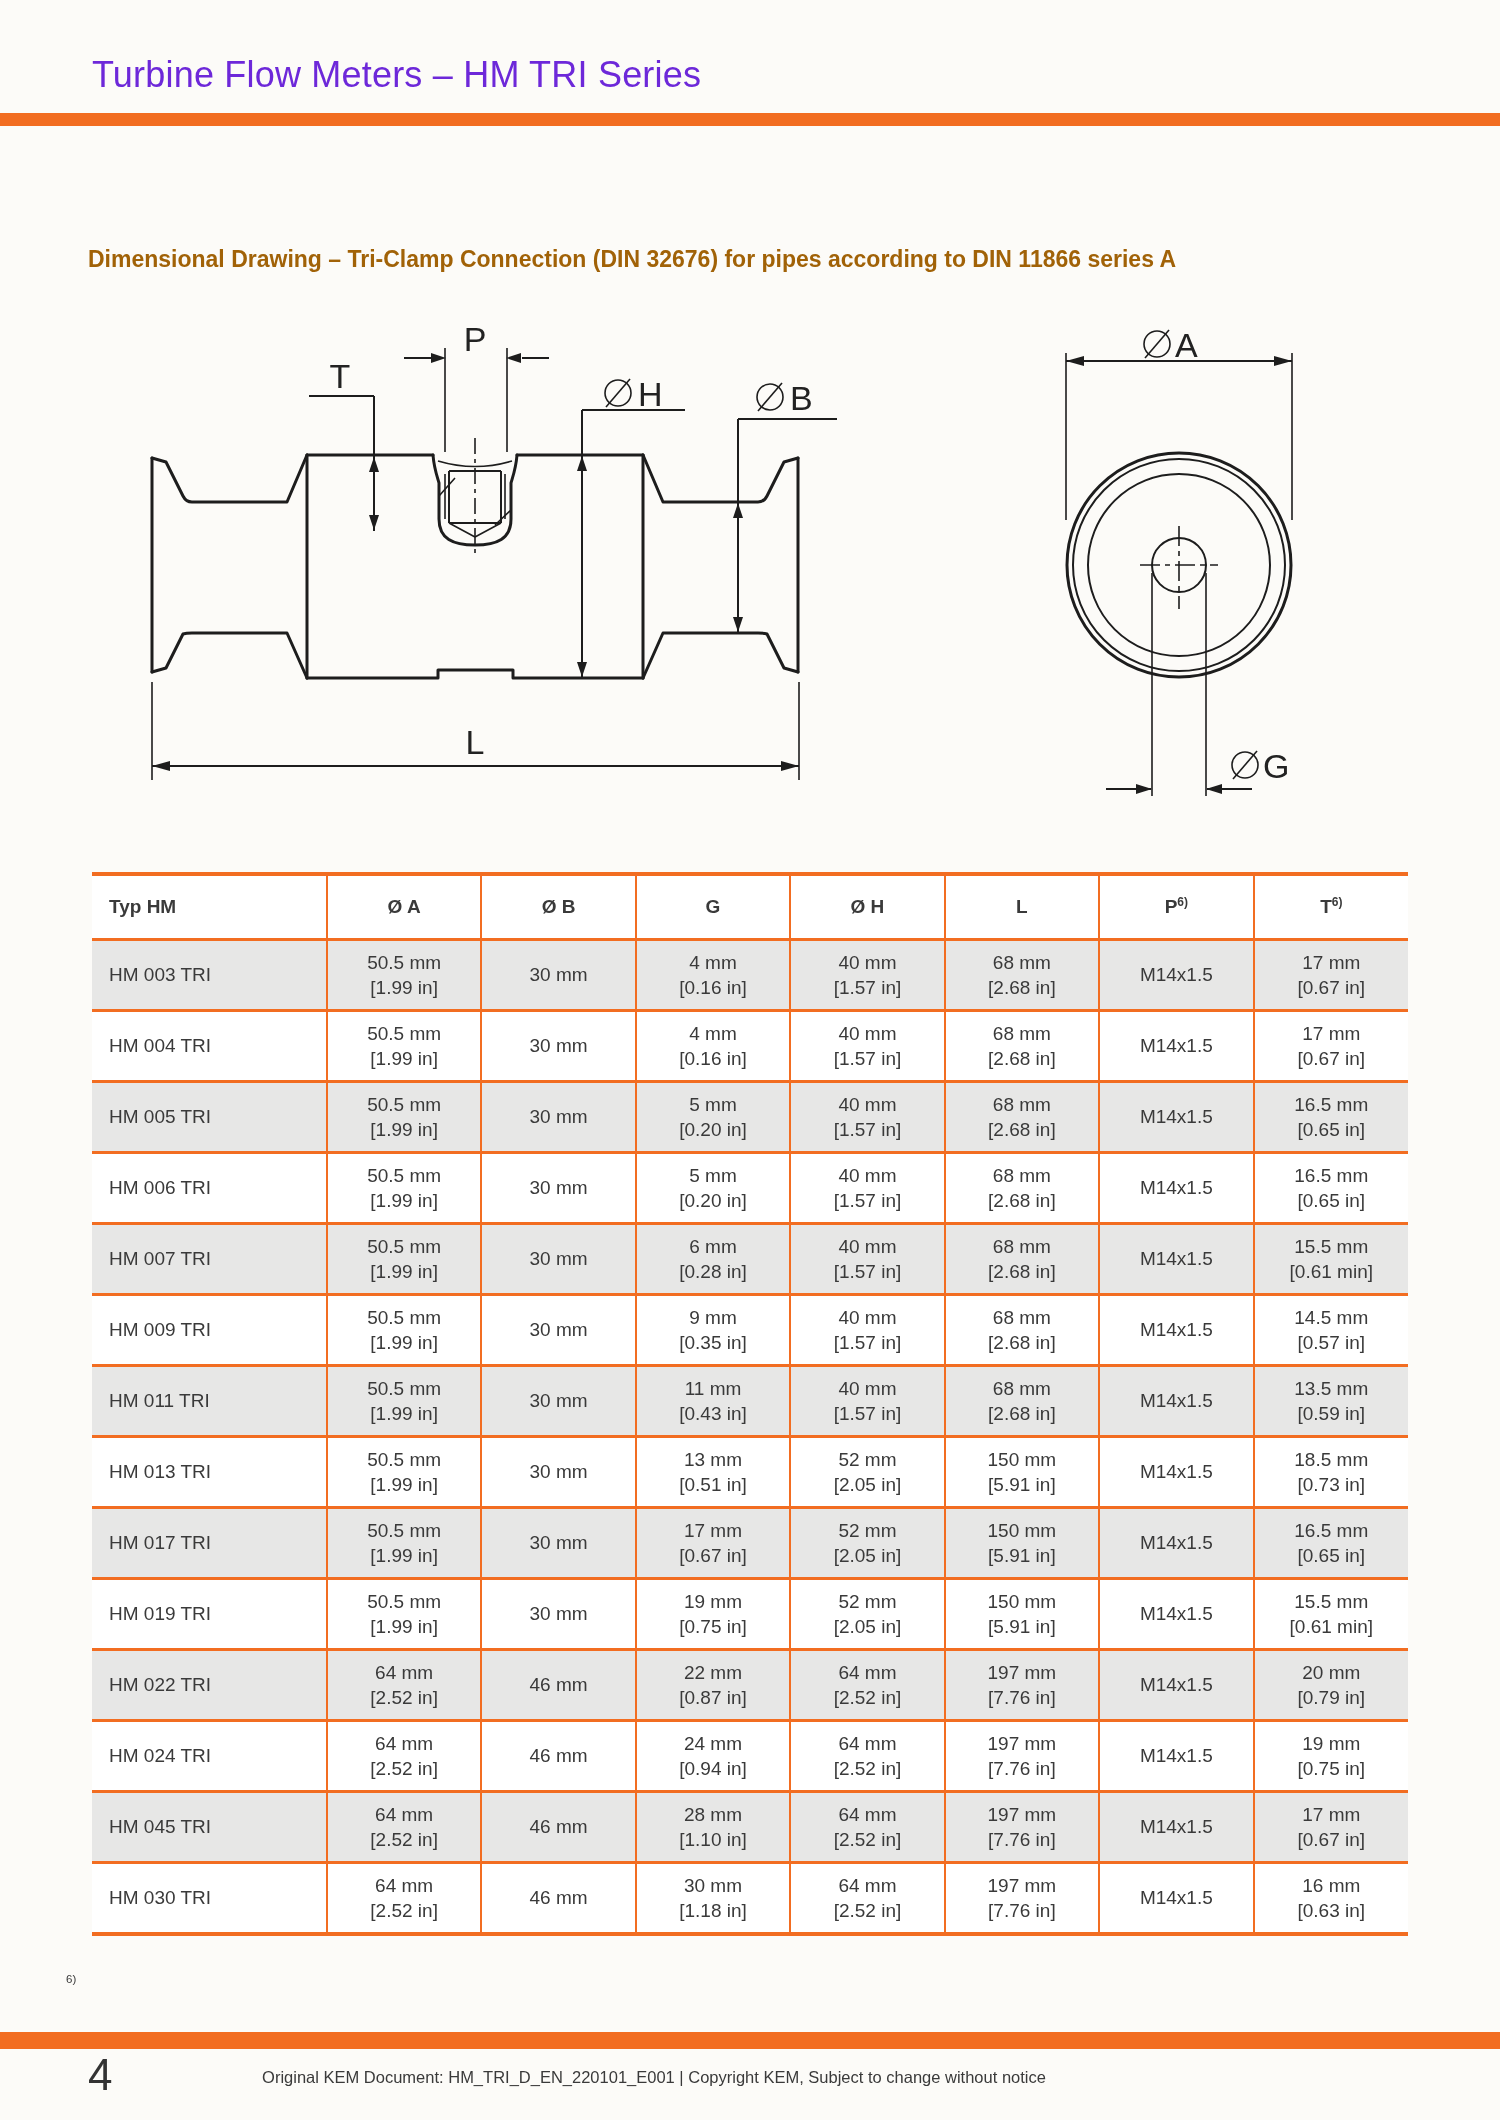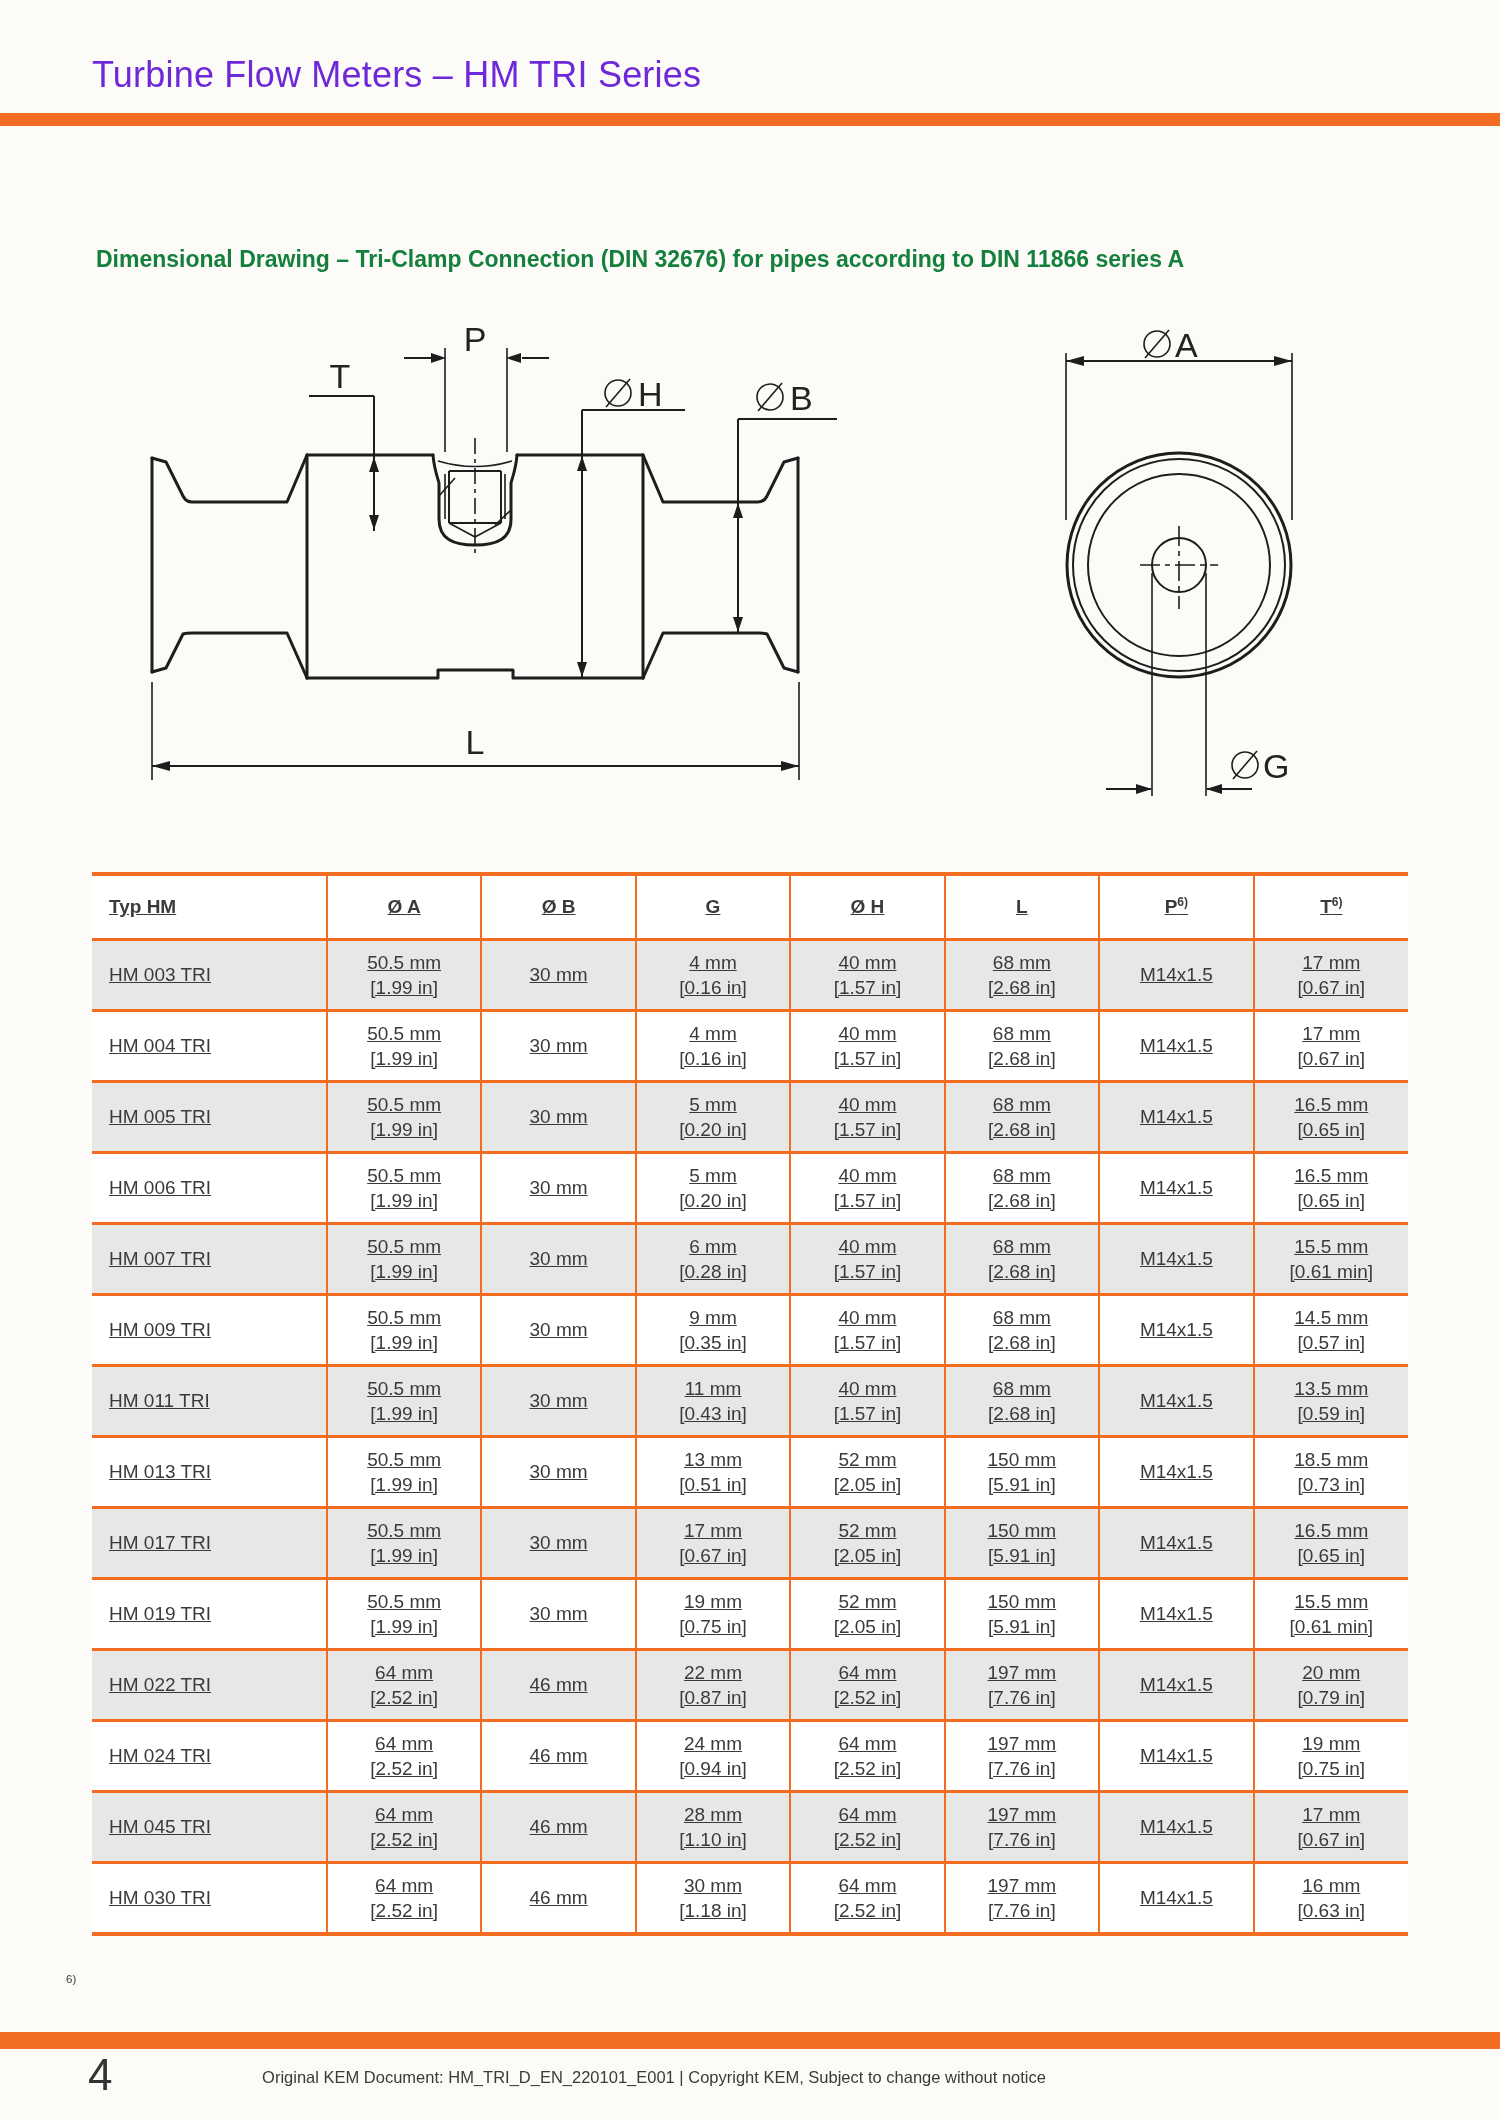--- a/index.html
+++ b/index.html
@@ -13,31 +13,31 @@
     width:1500px;height:2120px;position:relative;overflow:hidden;
     background:#FCFBF8;
     font-family:"Liberation Sans", sans-serif;color:var(--ink);
   }
   .page-title{
     position:absolute;left:92px;top:54px;font-size:36px;color:#6d28d9;
     letter-spacing:0.2px;white-space:nowrap;
   }
   .top-rule{position:absolute;left:0;top:113px;width:1500px;height:13px;background:var(--accent);}
   .section-heading{
-    position:absolute;left:96px;top:246px;font-size:23px;font-weight:bold;color:#15803d;
+    position:absolute;left:88px;top:246px;font-size:23px;font-weight:bold;color:#a16207;
     white-space:nowrap;
   }
   .drawing-wrap{position:absolute;left:60px;top:320px;width:1400px;height:500px;}
   svg .outline{fill:none;stroke:var(--line);stroke-width:3;stroke-linejoin:round;stroke-linecap:round;}
   svg .thin{fill:none;stroke:var(--line);stroke-width:2;stroke-linecap:butt;}
   svg .hair{fill:none;stroke:var(--line);stroke-width:1.6;}
   svg .arrow{fill:var(--line);stroke:none;}
   svg text{fill:#222;font-family:"Liberation Sans", sans-serif;font-size:34px;}
   
-  .table-wrap{position:absolute;left:92px;top:872px;width:1316px;text-decoration:underline;}
+  .table-wrap{position:absolute;left:92px;top:872px;width:1316px;}
   table.dim{
     border-collapse:collapse;width:1316px;table-layout:fixed;
     border-top:4px solid var(--accent);border-bottom:4px solid var(--accent);
   }
   table.dim col.c-type{width:17.85%;}
   table.dim col.c-std{width:11.735%;}
   table.dim th, table.dim td{
     border-top:3px solid var(--accent);
     font-size:19px;text-align:center;vertical-align:middle;
     padding:5px 4px;color:var(--ink);background:#FFFFFF;

